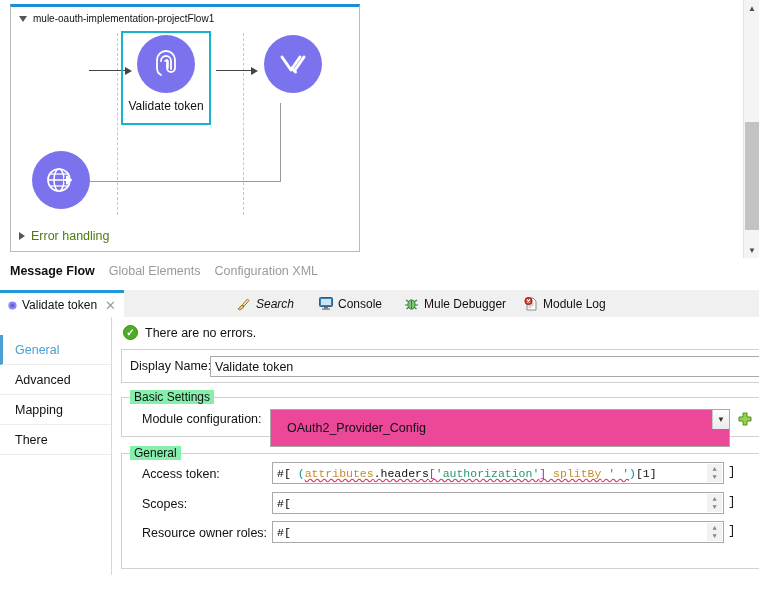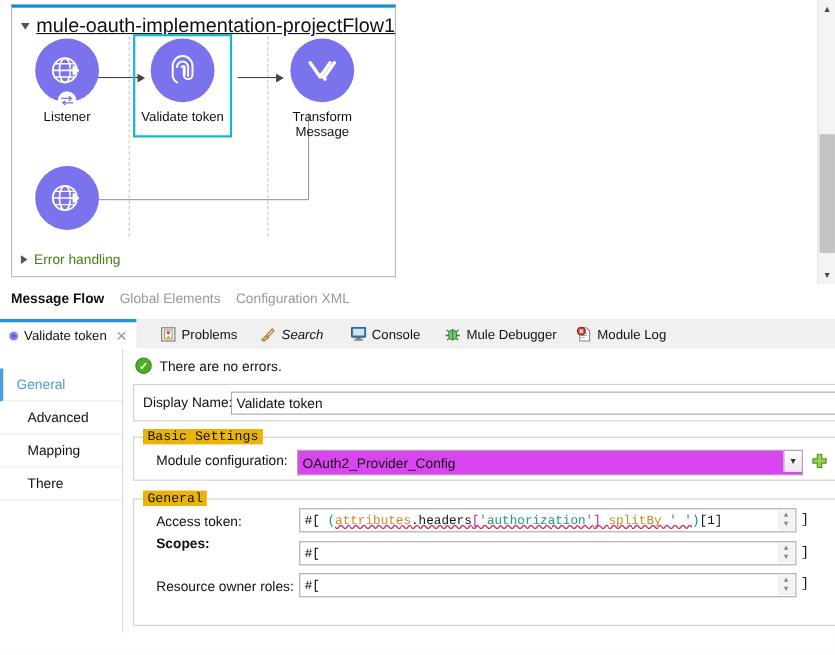--- a/index.html
+++ b/index.html
@@ -26,24 +26,23 @@
     width: 350px; height: 248px;
     border: 1px solid #b9b9b9;
     border-top: 3px solid #1a8ed1;
     background: #fff;
   }
   #flow-header {
     position: absolute;
     left: 8px; top: 6px;
     display: flex; align-items: center;
     gap: 6px;
-    font-size: 18px;
+    font-size: 10px;
     color: #111;
     white-space: nowrap;
-    text-decoration: underline;
   }
   .tri-down {
     width: 0; height: 0;
     border-left: 4.5px solid transparent;
     border-right: 4.5px solid transparent;
     border-top: 6px solid #555;
   }
   .tri-right {
     width: 0; height: 0;
     border-top: 4.5px solid transparent;
@@ -205,21 +204,21 @@
     position: absolute;
     left: 0; top: 0;
     width: 112px; height: 258px;
     background: #ffffff;
     border-right: 1px solid #d8d8d8;
     padding-top: 18px;
   }
   .side-item {
     height: 30px;
     display: flex; align-items: center;
-    padding-left: 25px;
+    padding-left: 15px;
     font-size: 12.5px;
     color: #111;
     border-bottom: 1px solid #ececec;
   }
   .side-item.active {
     color: #4b9fd5;
     border-left: 3px solid #4b9fd5;
     padding-left: 12px;
   }
 
@@ -254,51 +253,50 @@
   }
   .group-box {
     position: absolute;
     left: 8px;
     width: 760px;
     border: 1px solid #d0d0d0;
   }
   .group-title {
     position: absolute;
     left: 8px; top: -8px;
-    background: #eab308;
+    background: #86efac;
     padding: 0 4px;
     font-size: 12px;
     color: #111;
-    font-family: Liberation Mono, monospace;
   }
   .field-label {
     position: absolute;
     font-size: 12.5px;
     color: #111;
     white-space: nowrap;
   }
   .text-input {
     position: absolute;
     background: #fff;
     border: 1px solid #a9a9a9;
     height: 21px;
     font-family: "Liberation Sans", sans-serif;
     font-size: 12.5px;
     color: #111;
     padding: 0 4px;
     display: flex; align-items: center;
   }
   .select-input {
     position: absolute;
-    background: #d946ef;
+    background: #ec4899;
     border: 1px solid #a9a9a9;
-    height: 23px;
+    height: 38px;
     font-size: 12.5px;
     color: #111;
-    padding: 0 4px;
+    padding: 0 16px;
     display: flex; align-items: center;
   }
   .select-arrow {
     position: absolute;
     right: 0; top: 0;
     width: 17px; height: 19px;
     background: linear-gradient(#fdfdfd,#eaeaea);
     border-left: 1px solid #c7c7c7;
     display: flex; align-items: center; justify-content: center;
     font-size: 8px; color: #333;
@@ -366,40 +364,20 @@
     <div class="conn conn-h" style="left:78px; top:63px; width:40px;"></div>
     <div class="arrowhead" style="left:114px; top:60px;"></div>
 
     <div class="conn conn-h" style="left:205px; top:63px; width:40px;"></div>
     <div class="arrowhead" style="left:240px; top:60px;"></div>
 
     <div class="conn conn-gray conn-v" style="left:269px; top:96px; height:78px;"></div>
     <div class="conn conn-gray conn-h" style="left:52px; top:174px; width:218px;"></div>
     <div class="arrowhead-left-gray" style="left:46px; top:171px;"></div>
 
-    <div class="node" style="left:0px; top:28px;">
-      <div class="circle">
-        <svg width="34" height="34" viewBox="0 0 34 34">
-          <circle cx="15" cy="17" r="11" fill="none" stroke="#fff" stroke-width="1.7"></circle>
-          <ellipse cx="15" cy="17" rx="5" ry="11" fill="none" stroke="#fff" stroke-width="1.5"></ellipse>
-          <line x1="4" y1="17" x2="26" y2="17" stroke="#fff" stroke-width="1.5"></line>
-          <line x1="6" y1="11" x2="24" y2="11" stroke="#fff" stroke-width="1.3"></line>
-          <line x1="6" y1="23" x2="24" y2="23" stroke="#fff" stroke-width="1.3"></line>
-          <path d="M20 17 L28 17" stroke="#7b72ee" stroke-width="5"></path>
-          <path d="M19 17 L26 17 M23 13.5 L27 17 L23 20.5 Z" fill="#fff" stroke="#fff" stroke-width="2" stroke-linejoin="round"></path>
-        </svg>
-        <div class="sub-badge">
-          <svg width="13" height="11" viewBox="0 0 13 11">
-            <path d="M1 3.5 H10 M8 1.5 L10.5 3.5 L8 5.5" fill="none" stroke="#7b72ee" stroke-width="1.2"></path>
-            <path d="M12 7.5 H3 M5 5.5 L2.5 7.5 L5 9.5" fill="none" stroke="#7b72ee" stroke-width="1.2"></path>
-          </svg>
-        </div>
-      </div>
-      <div class="label">Listener</div>
-    </div>
 
     <div class="node-selected" style="left:110px; top:24px; width:90px; height:94px;"></div>
     <div class="node" style="left:105px; top:28px; width:100px;">
       <div class="circle">
         <svg width="30" height="32" viewBox="0 0 30 32">
           <path d="M6 12 A9 9 0 0 1 24 12 V20 A4 4 0 0 1 20 24 A4 4 0 0 1 16 20 V12" fill="none" stroke="#fff" stroke-width="1.8" stroke-linecap="round"></path>
           <path d="M10 13 A5 5 0 0 1 20 13 V21" fill="none" stroke="#fff" stroke-width="1.8" stroke-linecap="round"></path>
           <path d="M14 13 A1.8 1.8 0 0 1 17 13 V20" fill="none" stroke="#fff" stroke-width="1.6" stroke-linecap="round"></path>
           <path d="M6 12 V20 A8 8 0 0 0 10 27" fill="none" stroke="#fff" stroke-width="1.8" stroke-linecap="round"></path>
         </svg>
@@ -408,22 +386,20 @@
     </div>
 
     <div class="node" style="left:232px; top:28px;">
       <div class="circle">
         <svg width="34" height="30" viewBox="0 0 34 30">
           <path d="M6 8 L15 21 L24 8" fill="none" stroke="#fff" stroke-width="3" stroke-linecap="round" stroke-linejoin="round"></path>
           <path d="M19 21 L28 8" fill="none" stroke="#fff" stroke-width="3" stroke-linecap="round"></path>
           <path d="M15.5 19 L19.5 23" fill="none" stroke="#fff" stroke-width="3" stroke-linecap="round"></path>
         </svg>
       </div>
-      <div class="label" style="white-space:pre-line;">Transform
-Message</div>
     </div>
 
     <div class="node" style="left:0px; top:144px;">
       <div class="circle">
         <svg width="34" height="34" viewBox="0 0 34 34">
           <circle cx="15" cy="17" r="11" fill="none" stroke="#fff" stroke-width="1.7"></circle>
           <ellipse cx="15" cy="17" rx="5" ry="11" fill="none" stroke="#fff" stroke-width="1.5"></ellipse>
           <line x1="4" y1="17" x2="26" y2="17" stroke="#fff" stroke-width="1.5"></line>
           <line x1="6" y1="11" x2="24" y2="11" stroke="#fff" stroke-width="1.3"></line>
           <line x1="6" y1="23" x2="24" y2="23" stroke="#fff" stroke-width="1.3"></line>
@@ -458,29 +434,20 @@
 
     <div class="vtab active" style="left:0px; width:124px;">
       <svg width="13" height="13" viewBox="0 0 13 13">
         <circle cx="6.5" cy="6.5" r="6" fill="#8f86f0"></circle>
         <circle cx="6.5" cy="6.5" r="3" fill="#6a5fe0"></circle>
       </svg>
       <span>Validate token</span>
       <span class="tab-close">✕</span>
     </div>
 
-    <div class="vtab" style="left:138px;">
-      <svg width="14" height="14" viewBox="0 0 14 14">
-        <rect x="1" y="1" width="12" height="12" fill="#f3f3ef" stroke="#7a7a6c"></rect>
-        <rect x="3.5" y="3" width="7" height="8" fill="#fff" stroke="#9a9a8c"></rect>
-        <circle cx="7" cy="5.5" r="1.6" fill="#d94b3a"></circle>
-        <path d="M7 8 L9.5 11 H4.5 Z" fill="#d9a93a"></path>
-      </svg>
-      <span>Problems</span>
-    </div>
 
     <div class="vtab" style="left:228px;font-style:italic;">
       <svg width="15" height="14" viewBox="0 0 15 14">
         <path d="M2 12 L6 8 L8 10 L4 13 Z" fill="#e8c46a" stroke="#9b7a2c"></path>
         <path d="M6.5 7.5 L11.5 2 L13 3.6 L8.2 9 Z" fill="#f2e2b4" stroke="#9b7a2c"></path>
       </svg>
       <span>Search</span>
     </div>
 
     <div class="vtab" style="left:311px;">
@@ -564,21 +531,21 @@
         <span class="field-label" style="left:20px; top:13px;">Access token:</span>
         <div class="expr-input" style="left:150px; top:8px; width:452px;">
           <span id="expr-access-token"><span class="sx-plain">#[ </span><span class="sx-paren">(</span><span class="sx-id squiggle">attributes</span><span class="sx-field squiggle">.</span><span class="sx-field squiggle">headers</span><span class="sx-brk squiggle">[</span><span class="sx-str squiggle">'authorization'</span><span class="sx-brk squiggle">]</span><span class="sx-plain squiggle"> </span><span class="sx-id squiggle">splitBy</span><span class="sx-plain squiggle"> </span><span class="sx-str squiggle">' '</span><span class="sx-paren">)</span><span class="sx-num">[1]</span></span>
           <span class="spinner">
               <span>▲</span>
               <span>▼</span>
             </span>
         </div>
         <span class="brk" style="left:606px; top:11px;">]</span>
 
-        <span class="field-label" style="left:20px; top:33px;font-weight:bold;">Scopes:</span>
+        <span class="field-label" style="left:20px; top:43px;">Scopes:</span>
         <div class="expr-input" style="left:150px; top:38px; width:452px;">
           <span id="expr-scopes"><span class="sx-plain">#[ </span></span>
           <span class="spinner">
               <span>▲</span>
               <span>▼</span>
             </span>
         </div>
         <span class="brk" style="left:606px; top:41px;">]</span>
 
         <span class="field-label" style="left:20px; top:72px;">Resource owner roles:</span>

